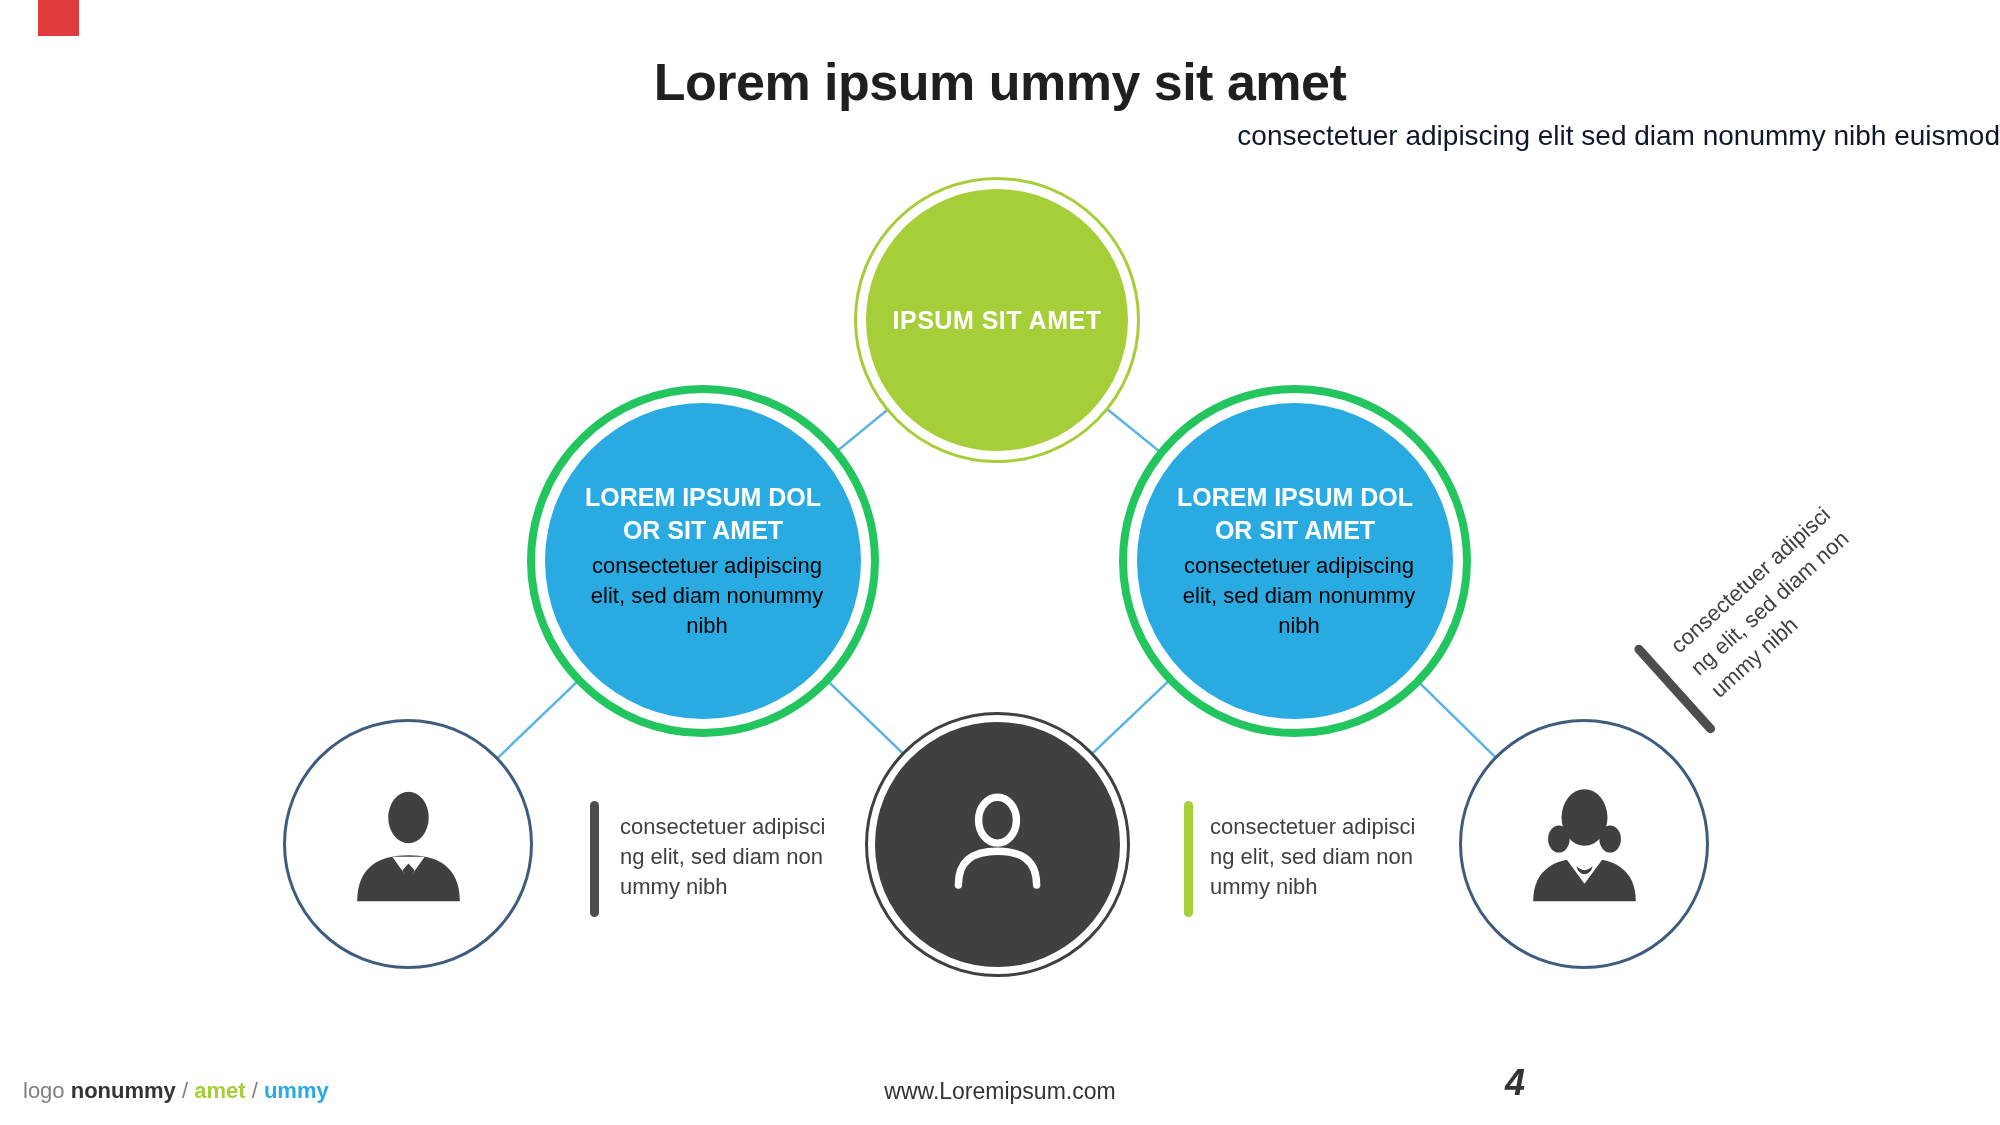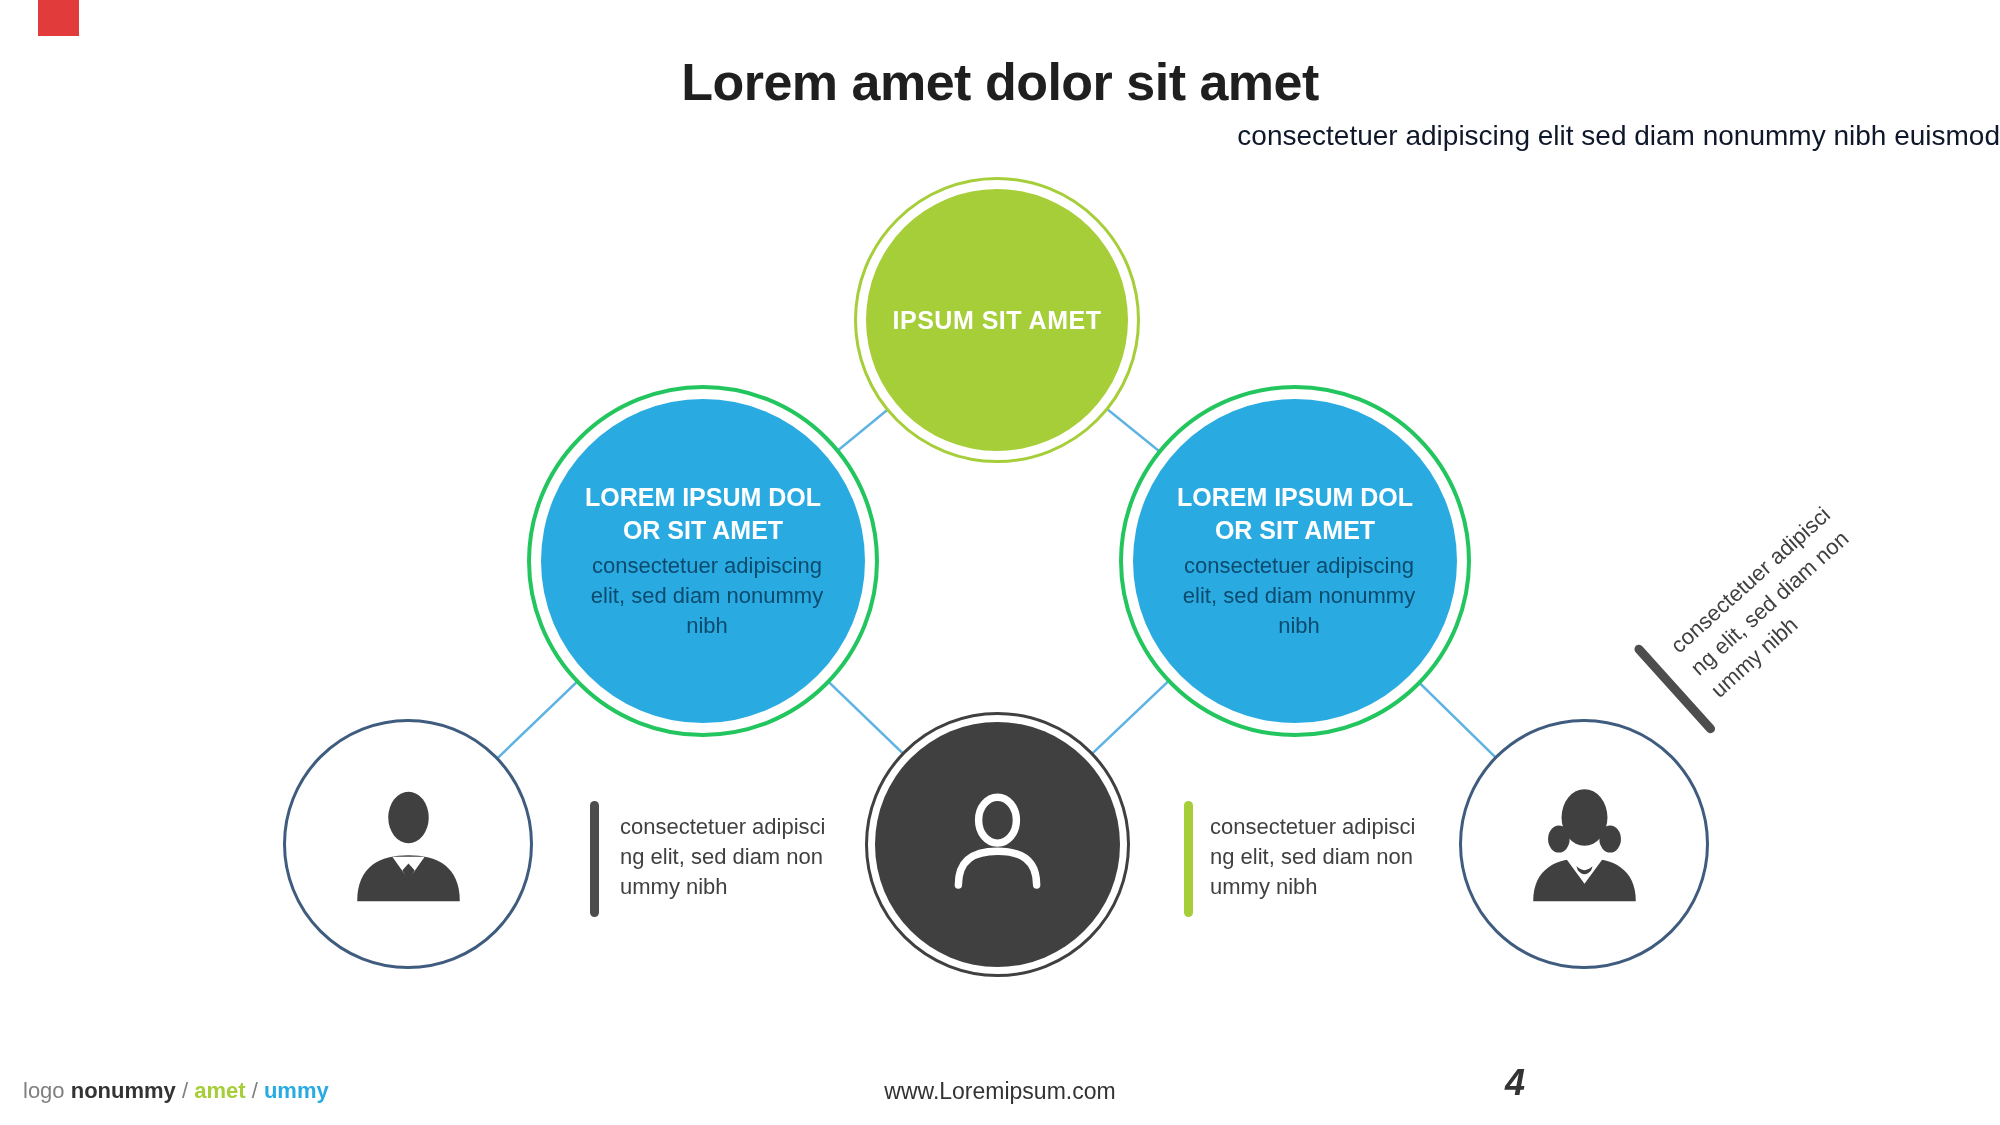--- a/index.html
+++ b/index.html
@@ -25,26 +25,26 @@
   .fill {
     position:absolute; border-radius:50%;
     display:flex; flex-direction:column; align-items:center; justify-content:center;
     text-align:center;
   }
 
   .ring-green { left:854px; top:177px; width:286px; height:286px; border:3px solid #A5CE39; }
   .fill-green { inset:9px; background:#A5CE39; }
   .top-label { color:#fff; font-size:25px; font-weight:700; letter-spacing:0.5px; }
 
-  .ring-blue { width:352px; height:352px; border:4px solid #22c55e; }
+  .ring-blue { width:352px; height:352px; border:8px solid #22c55e; }
   .ring-blue-left  { left:527px;  top:385px; }
   .ring-blue-right { left:1119px; top:385px; }
   .fill-blue { inset:10px; background:#29ABE2; }
   .blue-title { color:#fff; font-size:25px; font-weight:700; line-height:33px; white-space:pre-line; }
-  .blue-body  { color:#0c4a6e; font-size:22px; line-height:30px; white-space:pre-line; margin-top:4px;margin-left:8px; }
+  .blue-body  { color:#000000; font-size:22px; line-height:30px; white-space:pre-line; margin-top:4px;margin-left:8px; }
 
   .person-circle {
     position:absolute; width:250px; height:250px; border-radius:50%;
     border:3px solid #3F5C7E; background:#fff;
     display:flex; align-items:center; justify-content:center;
   }
   .person-left  { left:283px;  top:719px; }
   .person-right { left:1459px; top:719px; }
 
   .ring-dark { left:865px; top:712px; width:265px; height:265px; border:3px solid #404040; }
@@ -87,21 +87,21 @@
   .page-number {
     position:absolute; left:1505px; top:1062px;
     font-size:36px; font-weight:700; font-style:italic; color:#333333;
   }
 </style>
 </head>
 <body>
 
 <div class="red-tab"></div>
 
-<div class="title">Lorem amet dolor sit amet</div>
+<div class="title">Lorem ipsum ummy sit amet</div>
 <div class="subtitle">consectetuer adipiscing elit sed diam nonummy nibh euismod</div>
 
 <svg class="connectors" width="2000" height="1125" viewBox="0 0 2000 1125">
   <g stroke="#5FB3E3" stroke-width="2.5">
     <line x1="997" y1="320" x2="703" y2="561"></line>
     <line x1="997" y1="320" x2="1295" y2="561"></line>
     <line x1="703" y1="561" x2="408" y2="844"></line>
     <line x1="1295" y1="561" x2="1584" y2="844"></line>
     <line x1="703" y1="561" x2="997" y2="844"></line>
     <line x1="1295" y1="561" x2="997" y2="844"></line>

